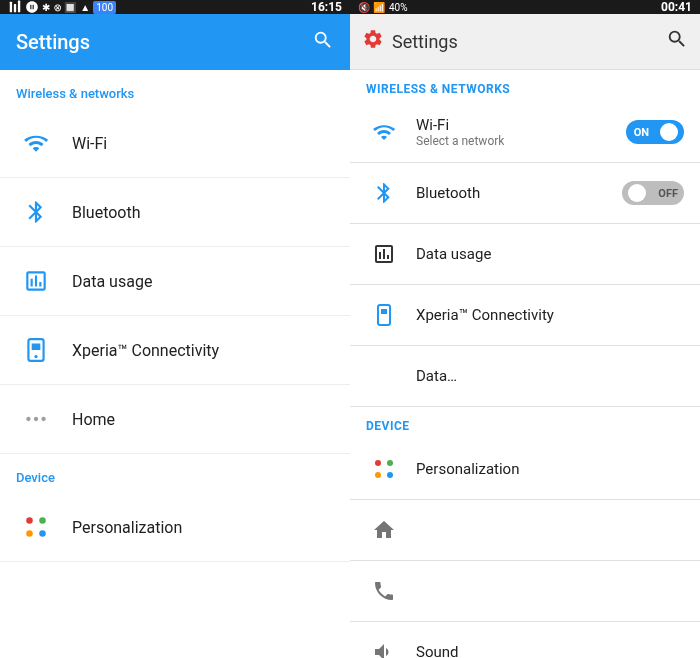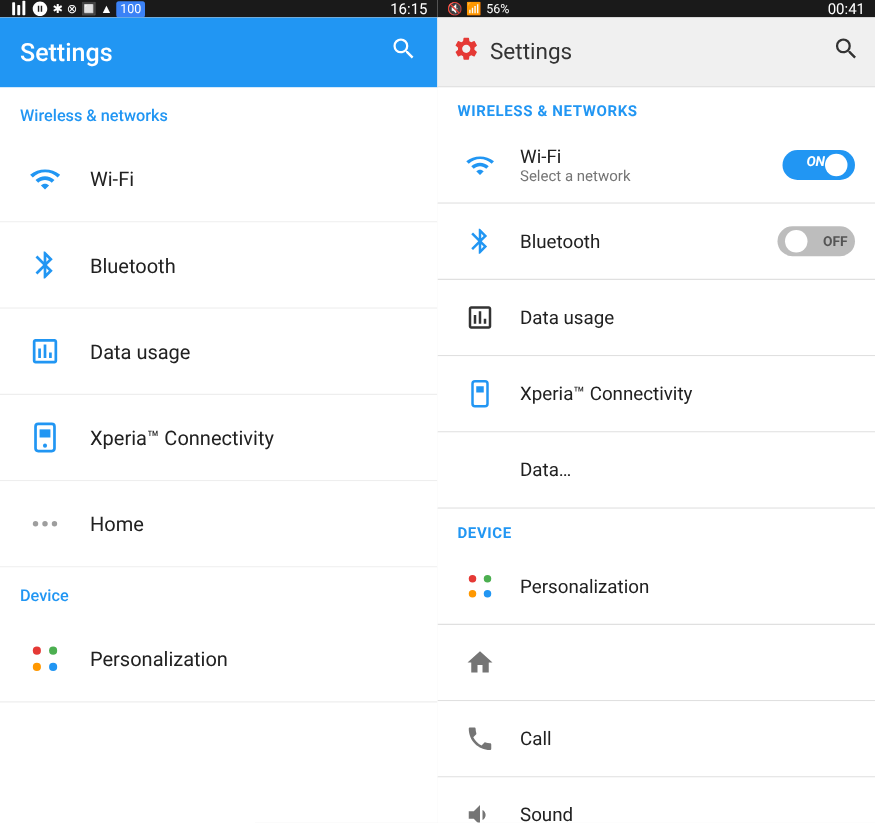--- a/index.html
+++ b/index.html
@@ -3,21 +3,21 @@
   <meta charset="utf-8">
   <style>
     * { margin: 0; padding: 0; box-sizing: border-box; }
     body { width: 700px; height: 658px; overflow: hidden; font-family: 'Roboto', Arial, sans-serif; display: flex; flex-direction: column; }
 
     
     .status-bars { display: flex; width: 100%; height: 24px; }
     .status-bar-left { width: 350px; background: #1a1a1a; display: flex; align-items: center; justify-content: space-between; padding: 0 8px; }
     .status-bar-right { width: 350px; background: #1a1a1a; display: flex; align-items: center; justify-content: space-between; padding: 0 8px; }
     .status-icons { display: flex; align-items: center; gap: 3px; }
-    .status-time { color: white; font-size: 12px; font-weight: normal; }
+    .status-time { color: white; font-size: 12px; font-weight: bold; }
 
     
     .main-content { display: flex; flex: 1; }
 
     
     .panel-left { width: 350px; display: flex; flex-direction: column; background: #f5f5f5; }
     .header-left { background: #2196F3; height: 56px; display: flex; align-items: center; padding: 0 16px; justify-content: space-between; }
     .header-left-title { color: white; font-size: 20px; font-weight: 500; }
     .search-icon-left { color: white; font-size: 22px; }
 
@@ -35,21 +35,21 @@
     .search-icon-right { color: #333; font-size: 22px; }
 
     .settings-list-right { flex: 1; overflow-y: auto; background: white; }
     .section-header-right { color: #2196F3; font-size: 12px; font-weight: 700; padding: 12px 16px 6px 16px; background: white; letter-spacing: 0.5px; }
     .settings-item-right { display: flex; align-items: center; padding: 12px 16px; border-bottom: 1px solid #e0e0e0; background: white; cursor: pointer; }
     .item-icon-right { width: 36px; height: 36px; display: flex; align-items: center; justify-content: center; margin-right: 14px; flex-shrink: 0; }
     .item-text-right { font-size: 15px; color: #212121; flex: 1; }
     .item-subtext-right { font-size: 12px; color: #757575; }
 
     
-    .toggle-on { background: #2196F3; border-radius: 12px; padding: 3px 6px; display: flex; align-items: flex-start; gap: 0; min-width: 58px; justify-content: flex-end; font-style: italic; }
+    .toggle-on { background: #2196F3; border-radius: 12px; padding: 3px 6px; display: flex; align-items: center; gap: 11px; min-width: 58px; justify-content: flex-end; }
     .toggle-on-label { color: white; font-size: 11px; font-weight: bold; }
     .toggle-circle { width: 18px; height: 18px; background: white; border-radius: 50%; }
     .toggle-off { background: #bdbdbd; border-radius: 12px; padding: 3px 6px; display: flex; align-items: center; gap: 12px; min-width: 58px; justify-content: flex-start; }
     .toggle-off-label { color: #555; font-size: 11px; font-weight: bold; }
 
     
     .wifi-icon-svg { color: #2196F3; }
     .bt-icon-svg { color: #2196F3; }
     .data-icon-svg { color: #2196F3; }
     .xperia-icon-svg { color: #2196F3; }
@@ -75,21 +75,21 @@
       <span style="color:white;font-size:10px;">🔲</span>
       <span style="color:white;font-size:10px;">▲</span>
       <span style="color:white;font-size:10px;background:#3b82f6;padding:1px 3px;border-radius:2px;">100</span>
     </div>
     <span class="status-time">16:15</span>
   </div>
   <div class="status-bar-right">
     <div class="status-icons">
       <span style="color:white;font-size:10px;">🔇</span>
       <span style="color:white;font-size:10px;">📶</span>
-      <span style="color:white;font-size:10px;">56%</span>
+      <span style="color:white;font-size:10px;">40%</span>
     </div>
     <span class="status-time">00:41</span>
   </div>
 </div>
 
 <div class="main-content">
 
   <div class="panel-left">
     <div class="header-left">
       <span class="header-left-title">Settings</span>
@@ -264,21 +264,20 @@
             </svg>
         </div>
       </div>
 
       <div class="settings-item-right">
         <div class="item-icon-right">
           <svg width="24" height="24" viewBox="0 0 24 24" fill="#757575">
               <path d="M6.62 10.79c1.44 2.83 3.76 5.14 6.59 6.59l2.2-2.2c.27-.27.67-.36 1.02-.24 1.12.37 2.33.57 3.57.57.55 0 1 .45 1 1V20c0 .55-.45 1-1 1-9.39 0-17-7.61-17-17 0-.55.45-1 1-1h3.5c.55 0 1 .45 1 1 0 1.25.2 2.45.57 3.57.11.35.03.74-.25 1.02l-2.2 2.2z"></path>
             </svg>
         </div>
-        <div class="item-text-right">Call</div>
       </div>
 
       <div class="settings-item-right">
         <div class="item-icon-right">
           <svg width="24" height="24" viewBox="0 0 24 24" fill="#757575">
               <path d="M3 9v6h4l5 5V4L7 9H3zm13.5 3c0-1.77-1.02-3.29-2.5-4.03v8.05c1.48-.73 2.5-2.25 2.5-4.02z"></path>
             </svg>
         </div>
         <div class="item-text-right">Sound</div>
       </div>

